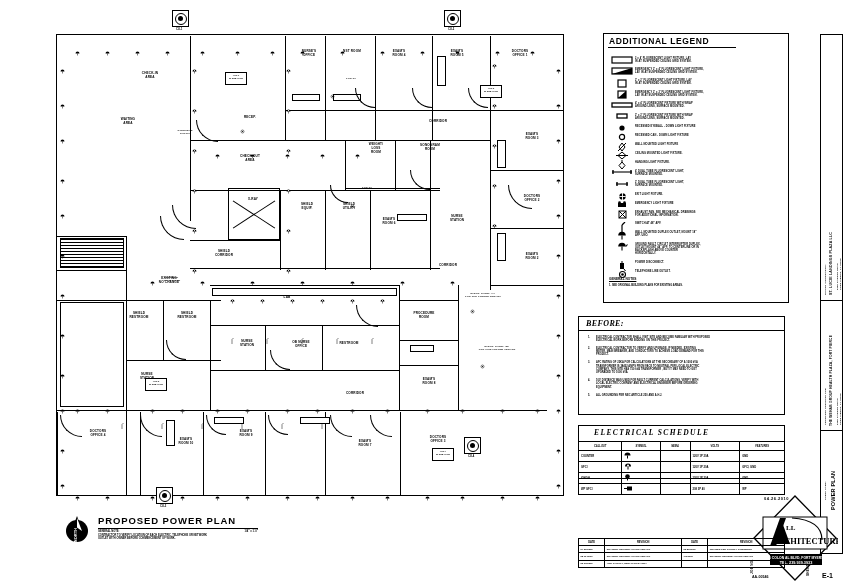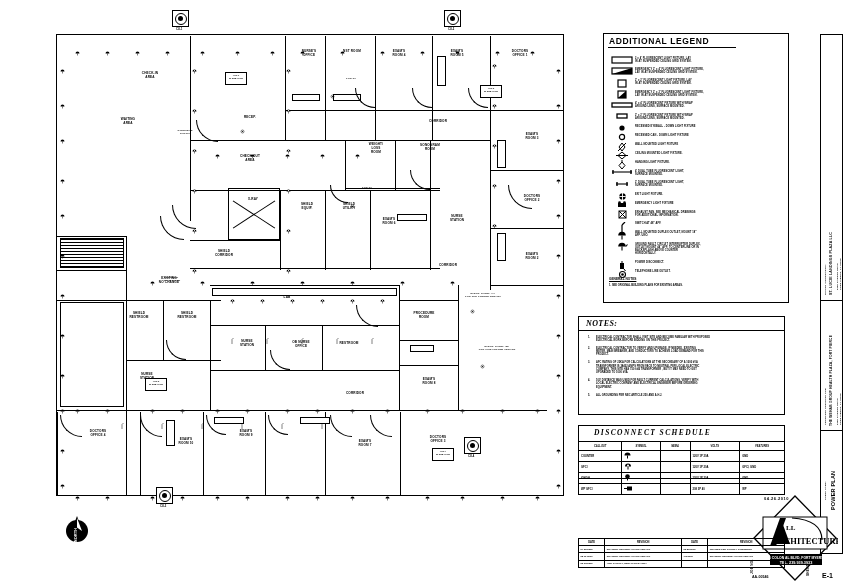--- a/index.html
+++ b/index.html
@@ -803,20 +803,30 @@
           <circle cx="5" cy="5" r="1.2" fill="#000"></circle>
         </svg></div>
     </div>
 
   <svg id="northarrow" viewBox="0 0 30 30">
     <circle cx="15" cy="17" r="11" fill="#000"></circle>
     <path d="M15 2 L21 18 L15 14 L9 18 Z" fill="#000"></path>
     <path d="M15 4 L20 17 L15 13.5 Z" fill="#fff"></path>
     <text x="15" y="21" font-size="4" fill="#fff" text-anchor="middle" font-family="Liberation Sans, sans-serif" font-weight="bold" transform="rotate(-90 15 21)">NORTH</text>
   </svg>
+  <div class="abs" id="bltitle">
+    <div id="bltitleTxt">PROPOSED POWER PLAN</div>
+    <div style="width:160px;height:1.1px;background:#000;margin-top:1.5px;"></div>
+    <div style="display:flex;justify-content:space-between;width:160px;margin-top:1.5px;">
+      <span class="tiny" style="font-weight:bold;">GENERAL NOTE:</span>
+      <span class="tiny" style="font-weight:bold;">1/4" = 1'-0"</span>
+    </div>
+    <div class="tiny" style="font-weight:bold;white-space:pre-line;margin-top:.6px;">CONTRACTOR TO VERIFY LOCATION OF EACH ELECTRIC, TELEPHONE OR NETWORK
+OUTLET WITH OWNER BEFORE COMMENCEMENT OF WORK.</div>
+  </div>
 
   <div class="panel" id="legend"></div>
   <div id="legendTitle">ADDITIONAL LEGEND</div>
   <div id="legendRule"></div>
   <div id="legend-items">
       <div class="lgrow" style="left: 609px; top: 56px; width: 175px;">
         <div class="lgsym">
           <svg width="22" height="8">
             <rect x="1" y="1" width="20" height="6" fill="#fff" stroke="#000" stroke-width="1.2"></rect>
           </svg>
@@ -1015,21 +1025,21 @@
         <div class="lgtxt">TELEPHONE LINE OUTLET.</div>
       </div>
     </div>
   <div class="abs" style="left:609px;top:277px;">
     <div style="font-size:3.2px;font-weight:bold;text-decoration:underline;">GENERAL NOTES</div>
     <div class="tiny" style="font-weight:bold;margin-top:3px;">1.  SEE ORIGINAL BUILDING PLANS FOR EXISTING AREAS.</div>
   </div>
 
   <div class="panel" id="notes"></div>
   <div id="notesHdr"></div>
-  <div id="notesTitle">NOTES:</div>
+  <div id="notesTitle">BEFORE:</div>
   <div id="notes-items">
       <div class="note" style="left: 588px; top: 336px; width: 190px;">
         <div class="noteN">1.</div>
         <div class="noteT">ELECTRICAL CONTRACTOR SHALL VISIT SITE AND BECOME FAMILIAR WITH PROPOSED
 ELECTRICAL WORK BEFORE BIDDING ON THIS PROJECT.</div>
       </div>
       <div class="note" style="left: 588px; top: 347px; width: 190px;">
         <div class="noteN">2.</div>
         <div class="noteT">ELECTRICAL CONTRACTOR TO VERIFY AND UPGRADE, IF NEEDED, EXISTING
 METER, MAIN BREAKER, AND CONDUCTORS TO ACHIEVE LOAD DEMAND FOR THIS
@@ -1048,21 +1058,21 @@
 LOCAL ELECTRIC COMPANY AND ELECTRICAL ENGINEER BEFORE ORDERING
 EQUIPMENT.</div>
       </div>
       <div class="note" style="left: 588px; top: 393.6px; width: 190px;">
         <div class="noteN">5.</div>
         <div class="noteT">ALL GROUNDING PER NEC ARTICLE 250 AND A.H.J.</div>
       </div>
     </div>
 
   <div class="panel" id="recep"></div>
-  <div id="recepTitle">DISCONNECT  SCHEDULE</div>
+  <div id="recepTitle">ELECTRICAL  SCHEDULE</div>
   <table id="recTable">
     <thead>
         <tr id="recHead">
           <th>CALLOUT</th>
           <th>SYMBOL</th>
           <th>NEMA</th>
           <th>VOLTS</th>
           <th>FEATURES</th>
         </tr>
       </thead>

